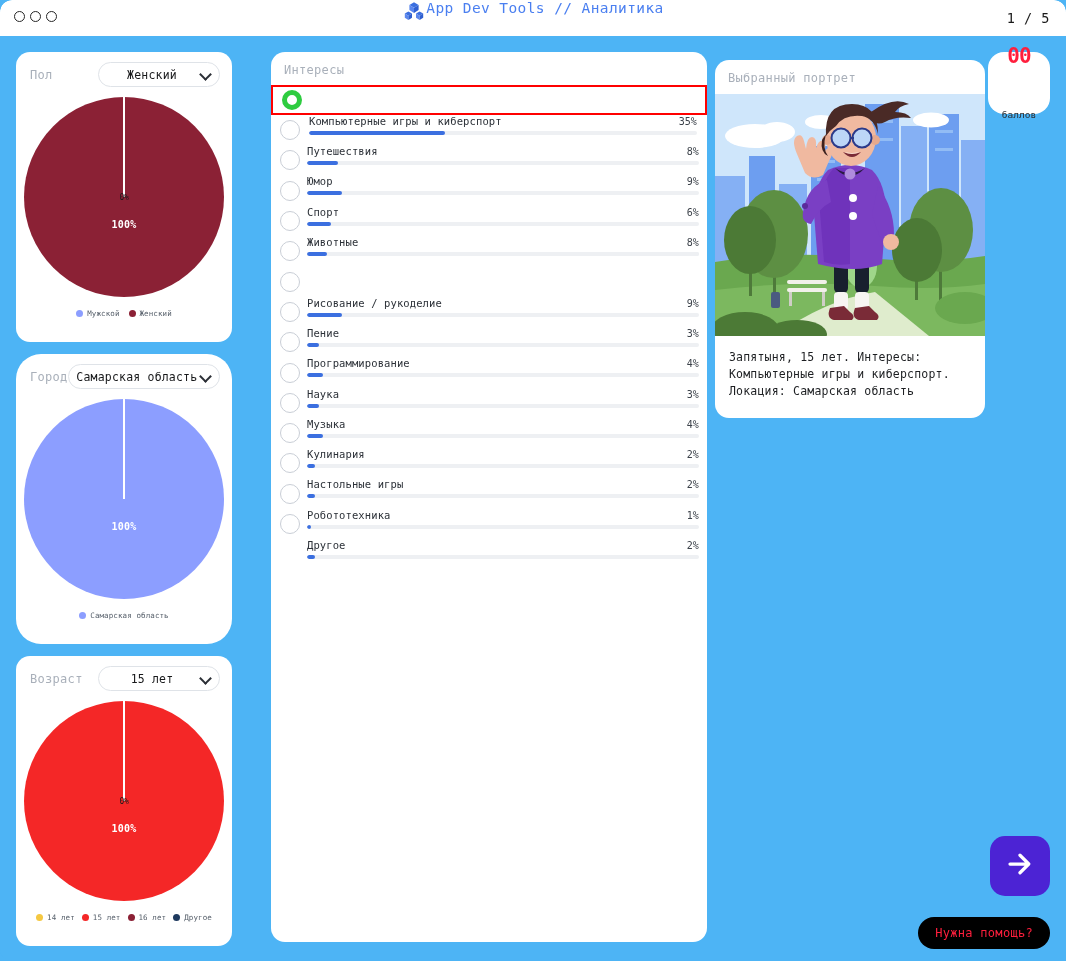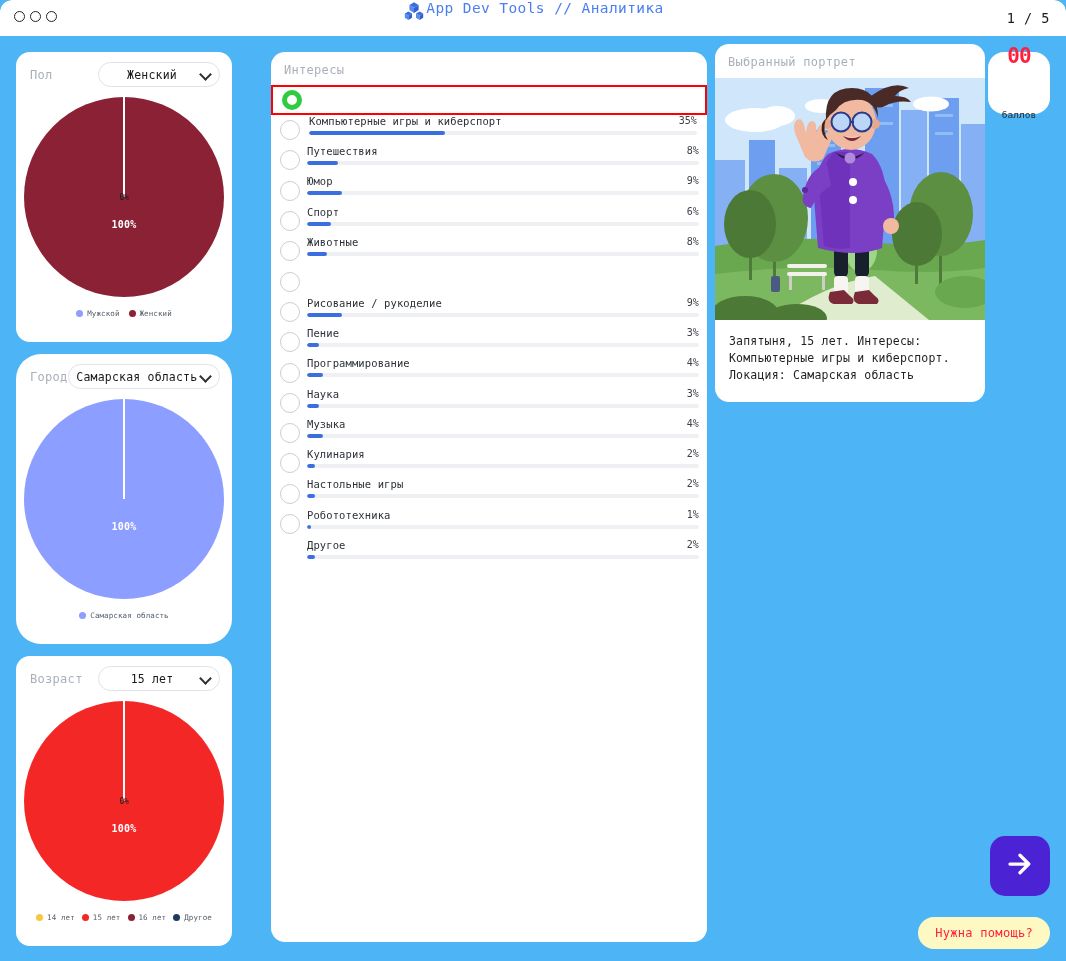--- a/index.html
+++ b/index.html
@@ -41,21 +41,21 @@
   #pagecount {
     position: absolute; right: 16px; top: 10px;
     font-size: 13.5px; color: #1a1a1a; letter-spacing: .5px;
   }
 
   
   #stage { position: absolute; top: 36px; left: 0; width: 1066px; height: 925px; }
 
   .col-left  { position: absolute; left: 16px;  top: 16px;  width: 216px; }
   .col-mid   { position: absolute; left: 271px; top: 16px;  width: 436px; height: 684px; }
-  .col-right { position: absolute; left: 715px; top: 8px;  width: 322px; border-radius: 18px; }
+  .col-right { position: absolute; left: 715px; top: 24px;  width: 322px; border-radius: 18px; }
 
   .card {
     background: #ffffff;
     border-radius: 14px;
     position: relative;
   }
 
   
   .card-head {
     display: flex; align-items: center; justify-content: space-between;
@@ -128,21 +128,21 @@
     border: 1.6px solid #c9ced6;
     background: #fff;
     margin-right: 7px;
   }
   .radio.on {
     border: 5px solid #2ecc40;
     background: #fff;
     box-shadow: none;
   }
   .interest-body { flex: 1; position: relative; padding-top: 2px; }
-  .interest-toprow { display: flex; align-items: flex-start; justify-content: space-between; margin-top: 48px; }
+  .interest-toprow { display: flex; align-items: flex-end; justify-content: space-between; margin-top: 48px; }
   .interest-name { font-size: 10.5px; color: #2c3138; letter-spacing: .1px; }
   .interest-pct  { font-size: 10px; color: #3c424a; letter-spacing: .1px; }
   .bar-track {
     margin-top: 4px; height: 4px; border-radius: 2px;
     background: #eef0f3; width: 100%; position: relative; overflow: hidden;
   }
   .bar-fill { height: 100%; border-radius: 2px; background: #3b6fe0; }
 
   
   #portrait-card { width: 270px; background: #fff; border-radius: 14px; overflow: hidden; }
@@ -164,21 +164,21 @@
 
   
   #next-btn {
     position: absolute; right: 16px; bottom: 65px;
     width: 60px; height: 60px; border-radius: 15px;
     background: #4c23d4;
     display: flex; align-items: center; justify-content: center;
   }
   #help-btn {
     position: absolute; right: 16px; bottom: 12px;
-    height: 32px; background: #fef9c3; border-radius: 16px;
+    height: 32px; background: #000000; border-radius: 16px;
     display: flex; align-items: center; justify-content: center;
     padding: 0 17px;
   }
   #help-text { font-size: 12px; color: #ff1f3d; letter-spacing: .3px; white-space: nowrap; }
 </style>
 </head>
 <body>
 
 <div id="app">
 

